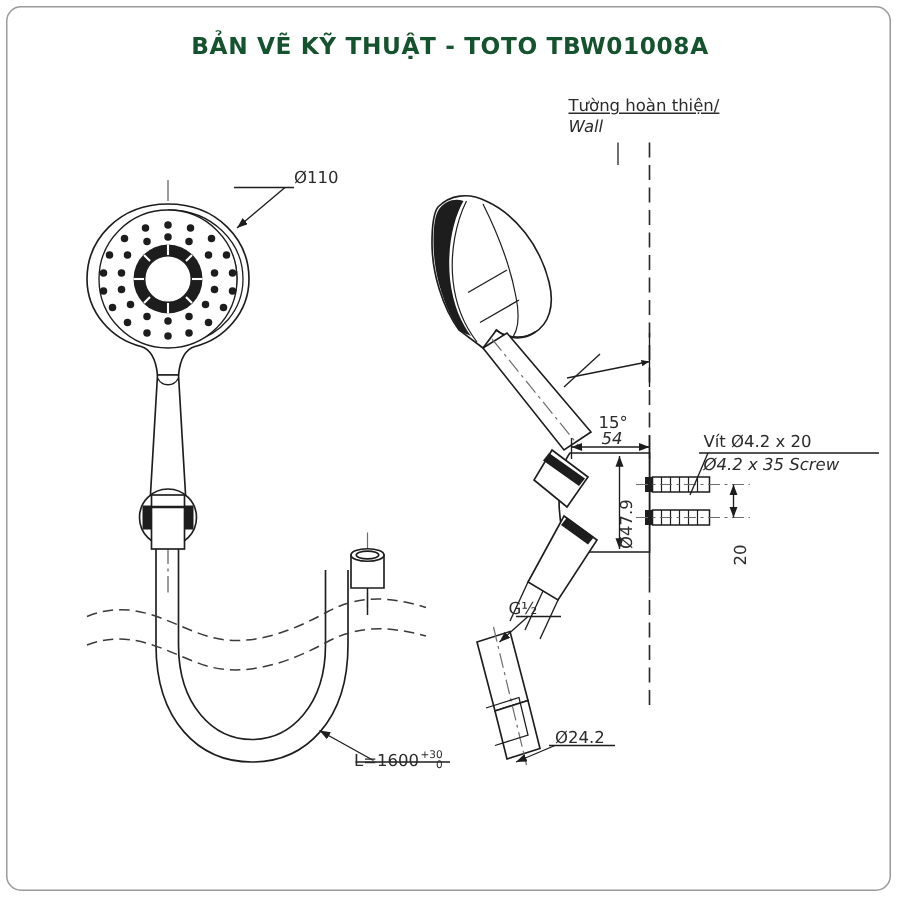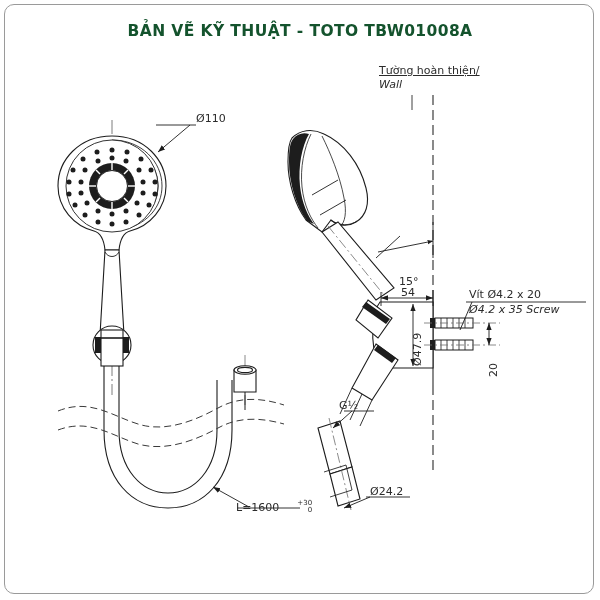--- a/index.html
+++ b/index.html
@@ -58,21 +58,21 @@
   .rot90 {
     transform: rotate(-90deg);
     transform-origin: 0 0;
   }
   .tol {
     display: inline-block;
     vertical-align: -0.15em;
     font-size: 7px;
     line-height: 7px;
     text-align: right;
-    margin-left: 18px;
+    margin-left: 1px;
   }
   .tol span { display: block; }
 </style>
 </head>
 <body>
 
 <div id="page">
 
   <div id="frame"></div>
 
@@ -364,21 +364,21 @@
     </g>
   </svg>
 
   <div class="lbl" style="left:160px; top:112px;margin-left:36px;">Ø110</div>
 
   <div class="lbl" style="left:379px; top:64px;text-decoration:underline;">Tường hoàn thiện/</div>
   <div class="lbl it" style="left:379px; top:78px;">Wall</div>
 
   <div class="lbl" style="left:399px; top:229px;margin-top:46px;">15°</div>
 
-  <div class="lbl" style="left:401px; top:286px;">54</div>
+  <div class="lbl" style="left:401px; top:286px;font-style:italic;">54</div>
 
   <div class="lbl rot90" style="left:411px; top:366px;">Ø47.9</div>
 
   <div class="lbl rot90" style="left:487px; top:377px;">20</div>
 
   <div class="lbl" style="left:469px; top:288px;">Vít Ø4.2 x 20</div>
   <div class="lbl it" style="left:469px; top:303px;">Ø4.2 x 35 Screw</div>
 
   <div class="lbl" style="left:236px; top:500px;">
     <span>L=1600</span><span class="tol"><span>+30</span><span>0</span></span>

